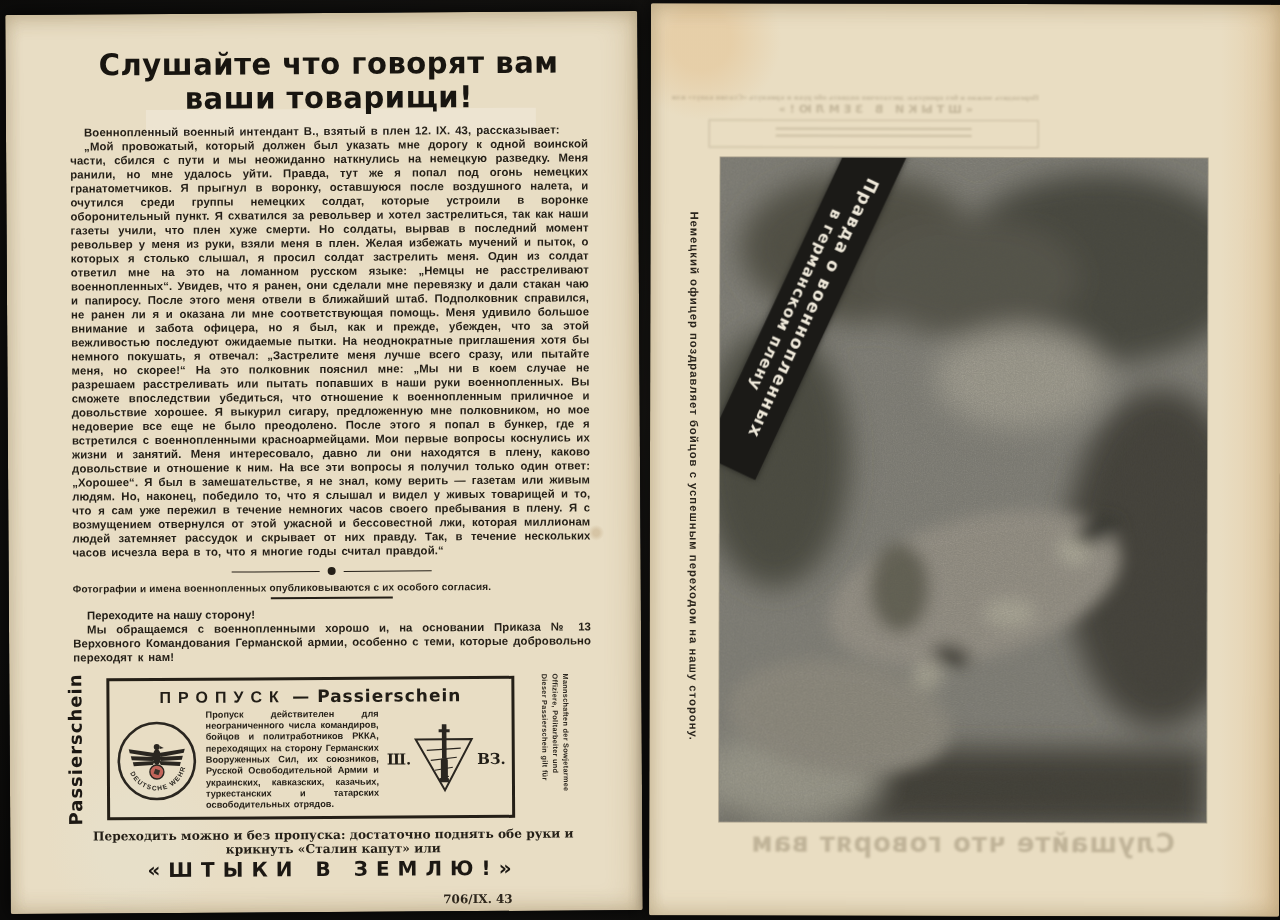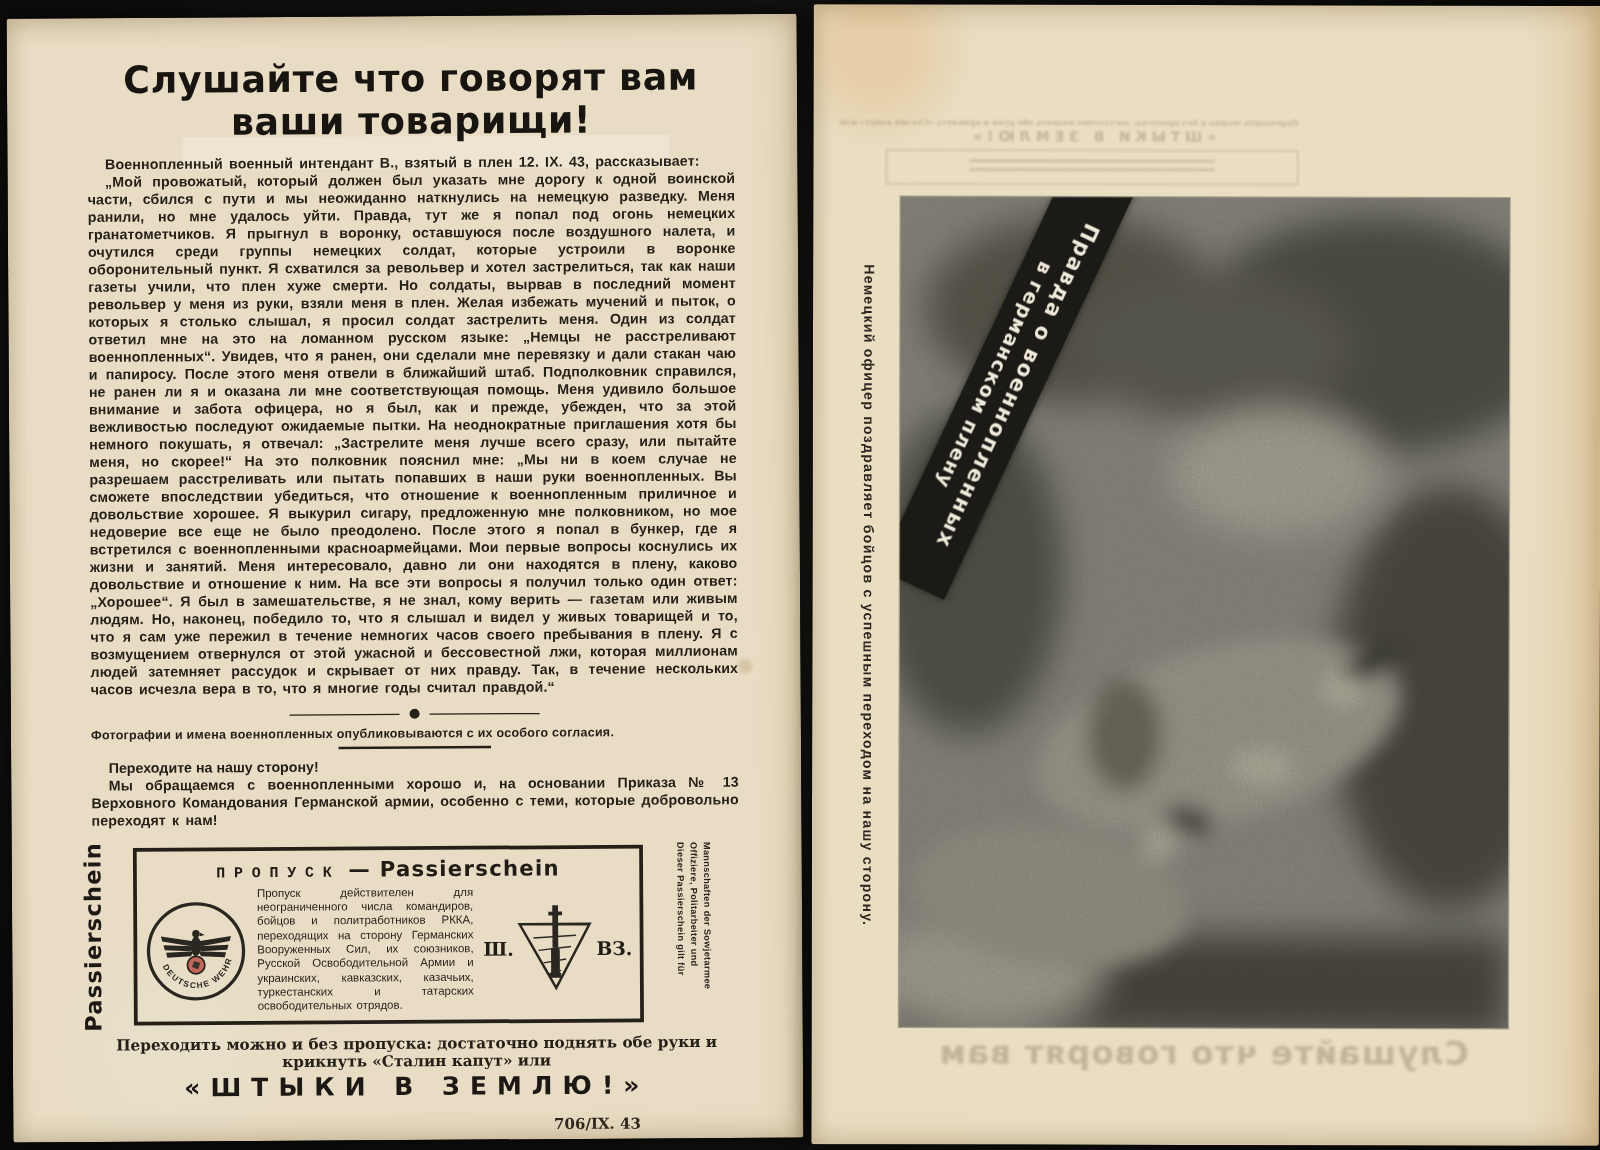--- a/index.html
+++ b/index.html
@@ -34,25 +34,25 @@
   .divider .bar{display:block;width:88px;height:1.6px;background:#241f17;}
   .divider .dot{display:block;width:8px;height:8px;border-radius:50%;background:#241f17;}
   .photo-note{font-size:10px;font-weight:bold;letter-spacing:.2px;color:#241f17;}
   .note-underline{width:122px;height:1.4px;background:#241f17;margin:4px auto 8px;}
   .appeal-lead{font-size:11.4px;line-height:14px;font-weight:bold;text-indent:14px;}
   .appeal{text-indent:14px;}
   
   .pass-wrap{position:relative;width:408px;margin:14px 0 0 33px;}
   .pass-box{border:3px solid #241f17;padding:4px 6px 6px;}
   .pass-title{text-align:center;margin-top:2px;white-space:nowrap;}
-  .pt-ru{font-family:Liberation Mono, monospace;font-weight:bold;font-size:12px;letter-spacing:7px;}
+  .pt-ru{font-family:Liberation Sans, sans-serif;font-weight:bold;font-size:16px;letter-spacing:7px;}
   .pt-rest{font-family:"DejaVu Sans",sans-serif;font-weight:bold;font-size:17px;letter-spacing:1px;margin-left:2px;}
   .pass-row{display:flex;align-items:center;gap:8px;margin-top:3px;}
   .stamp{flex:none;}
-  .pass-body{width:228px;font-size:9.2px;line-height:11.3px;font-weight:normal;text-align:justify;word-spacing:1px;color:#241f17;}
+  .pass-body{width:228px;font-size:9.2px;line-height:11.3px;font-weight:bold;text-align:justify;word-spacing:1px;color:#241f17;}
   .bayonet-group{flex:none;display:flex;align-items:center;gap:2px;font-family:"DejaVu Serif",serif;font-weight:bold;font-size:15px;}
   .pass-side-label{position:absolute;left:-42px;top:50%;transform:translateY(-50%) rotate(180deg);
     writing-mode:vertical-rl;font-family:"DejaVu Sans",sans-serif;font-weight:900;font-size:18px;letter-spacing:1px;color:#1c1813;}
   .de-note{position:absolute;left:100%;margin-left:24px;top:-2px;height:122px;
     writing-mode:vertical-lr;font-size:7.3px;line-height:1.45;font-weight:bold;letter-spacing:.3px;color:#2a251d;}
   .crossing{font-family:"DejaVu Serif",serif;font-weight:bold;font-size:12.2px;text-align:center;margin-top:9px;color:#241f17;}
   .slogan{font-family:"DejaVu Sans",sans-serif;font-weight:bold;font-size:20px;letter-spacing:8px;text-align:center;margin-top:1px;color:#1c1813;}
   .code{font-family:"DejaVu Serif",serif;font-weight:bold;font-size:12px;text-align:right;margin:12px 80px 0 0;color:#2a251d;}
   
   .back{left:650px;top:4px;width:630px;height:912px;transform:rotate(.12deg);

